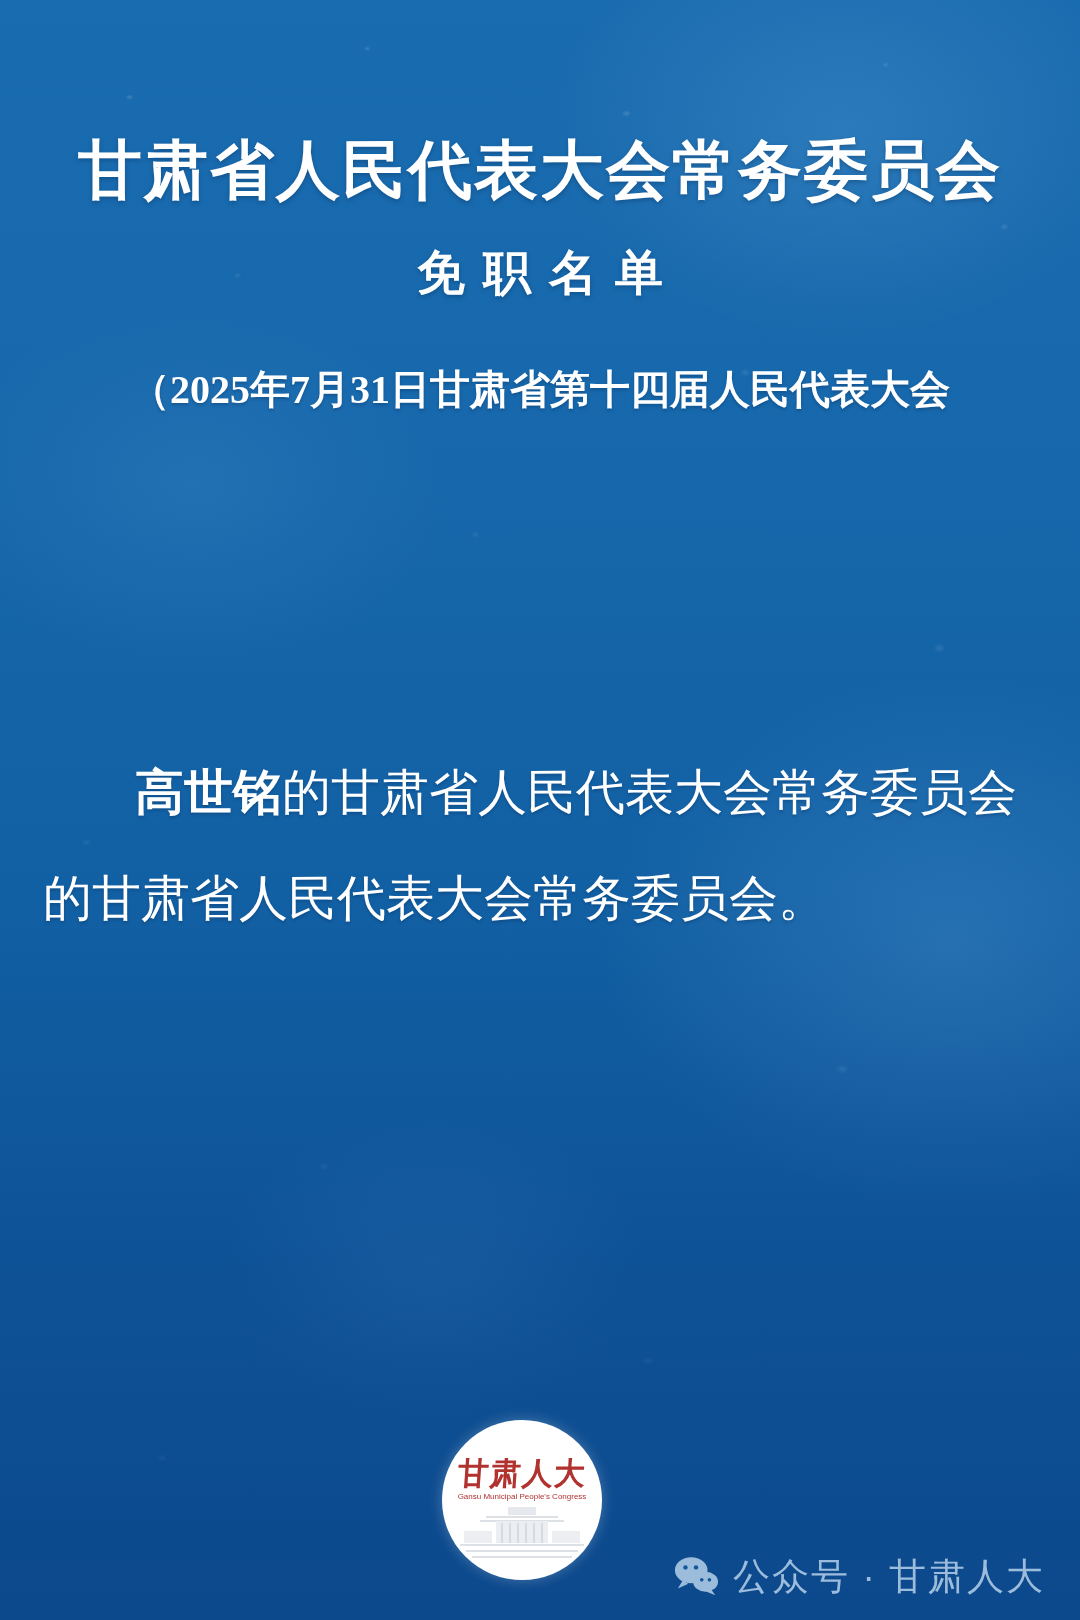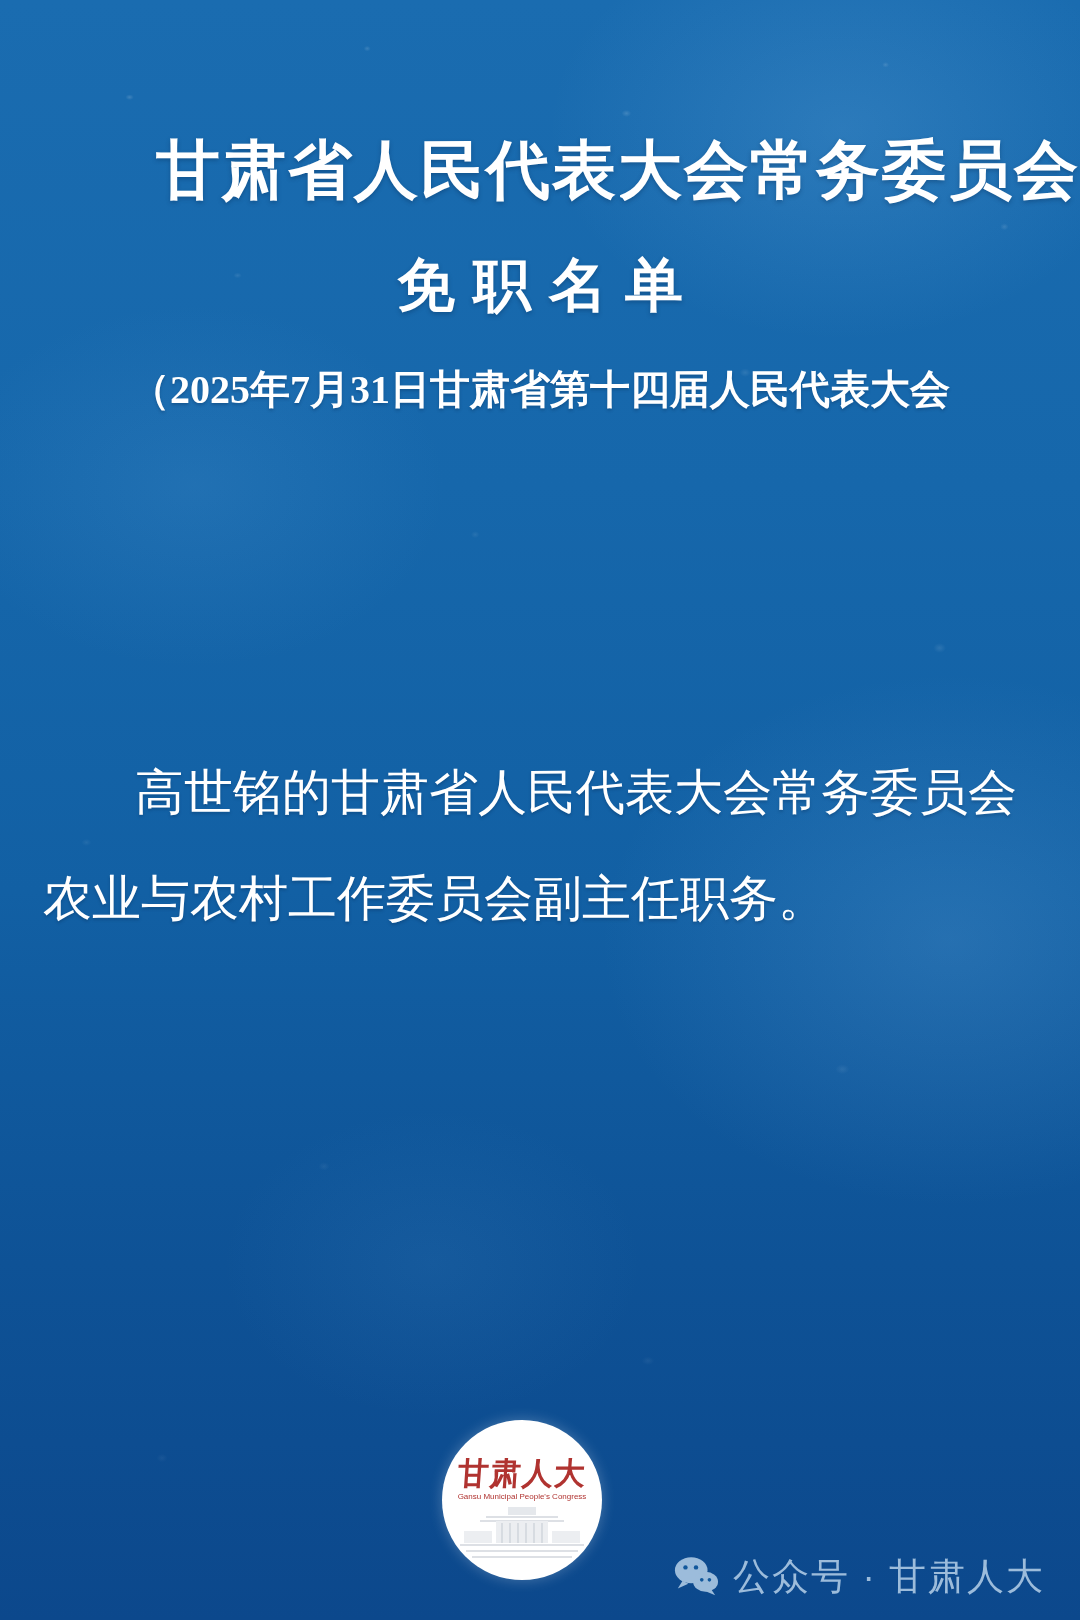--- a/index.html
+++ b/index.html
@@ -30,27 +30,27 @@
       radial-gradient(6px 5px at 44% 33%, rgba(255,255,255,.08), rgba(255,255,255,0) 70%),
       radial-gradient(9px 7px at 87% 40%, rgba(255,255,255,.10), rgba(255,255,255,0) 70%),
       radial-gradient(7px 5px at 8% 52%,  rgba(255,255,255,.07), rgba(255,255,255,0) 70%),
       radial-gradient(10px 7px at 78% 66%,rgba(255,255,255,.08), rgba(255,255,255,0) 70%),
       radial-gradient(8px 6px at 30% 72%, rgba(255,255,255,.06), rgba(255,255,255,0) 70%),
       radial-gradient(9px 6px at 60% 84%, rgba(255,255,255,.06), rgba(255,255,255,0) 70%),
       radial-gradient(8px 6px at 15% 90%, rgba(255,255,255,.05), rgba(255,255,255,0) 70%);
   }
   .serif{font-family:"Liberation Serif","DejaVu Serif",serif;font-weight:700;}
   .title1{
-    position:absolute;top:139px;left:0;right:0;text-align:right;
+    position:absolute;top:139px;left:0;right:0;text-align:center;
     font-size:64px;line-height:1;color:#ffffff;letter-spacing:2px;
     text-shadow:0 2px 4px rgba(6,40,80,.35);
   }
   .title2{
-    position:absolute;top:257px;left:0;right:0;text-align:center;
-    font-size:58px;line-height:1;color:#ffffff;
+    position:absolute;top:249px;left:0;right:0;text-align:center;
+    font-size:48px;line-height:1;color:#ffffff;
     letter-spacing:18px;padding-left:18px;
     text-shadow:0 2px 4px rgba(6,40,80,.35);
   }
   .sub{
     position:absolute;left:0;right:0;text-align:center;
     font-size:40px;line-height:1.1;color:#ffffff;
     text-shadow:0 2px 3px rgba(6,40,80,.3);
   }
   .sub1{top:368px;}
   .sub2{top:426px;}
@@ -58,21 +58,21 @@
     position:absolute;top:648px;left:133px;
     font-size:50px;color:#ffffff;font-weight:500;
     text-shadow:0 2px 3px rgba(6,40,80,.3);
   }
   .bodyline{
     position:absolute;font-size:49px;color:#ffffff;font-weight:400;
     letter-spacing:0px;white-space:nowrap;
     text-shadow:0 2px 3px rgba(6,40,80,.3);
   }
   .line1{top:760px;left:135px;}
-  .line1 .name{font-weight:400;}
+  .line1 .name{font-weight:700;}
   .line2{top:866px;left:43px;}
   .logo{
     position:absolute;left:442px;top:1420px;width:160px;height:160px;
     background:#ffffff;border-radius:50%;
     box-shadow:0 0 14px rgba(255,255,255,.25);
     overflow:hidden;text-align:center;
   }
   .logo-cn{
     margin-top:38px;font-family:"Liberation Serif","DejaVu Serif",serif;
     font-weight:700;font-size:31px;line-height:1;color:#b03330;
@@ -100,21 +100,21 @@
   <div class="texture"></div>
 
   <div class="title1 serif">甘肃省人民代表大会常务委员会</div>
   <div class="title2 serif">免职名单</div>
 
   <div class="sub sub1 serif">（2025年7月31日甘肃省第十四届人民代表大会</div>
 
 
   <div class="bodyline line1"><span class="name">高世铭</span><span>的甘肃省人民代表大会常务委员会</span></div>
 
-  <div class="bodyline line2">农业与农村工作委员会副主任职务。</div>
+  <div class="bodyline line2">的甘肃省人民代表大会常务委员会。</div>
 
   <div class="logo">
     <div class="logo-cn">甘肃人大</div>
     <div class="logo-en">Gansu Municipal People's Congress</div>
     <svg class="logo-building" width="132" height="56" viewBox="0 0 132 56" fill="none" stroke="#c3c9d1" stroke-width="1.6">
       <rect x="52" y="2" width="28" height="8" fill="#dde1e6" stroke="none"></rect>
       <line x1="30" y1="12" x2="102" y2="12"></line>
       <line x1="24" y1="16" x2="108" y2="16"></line>
       <rect x="40" y="16" width="52" height="22" fill="#e6e9ed" stroke="none"></rect>
       <line x1="46" y1="18" x2="46" y2="38"></line>

